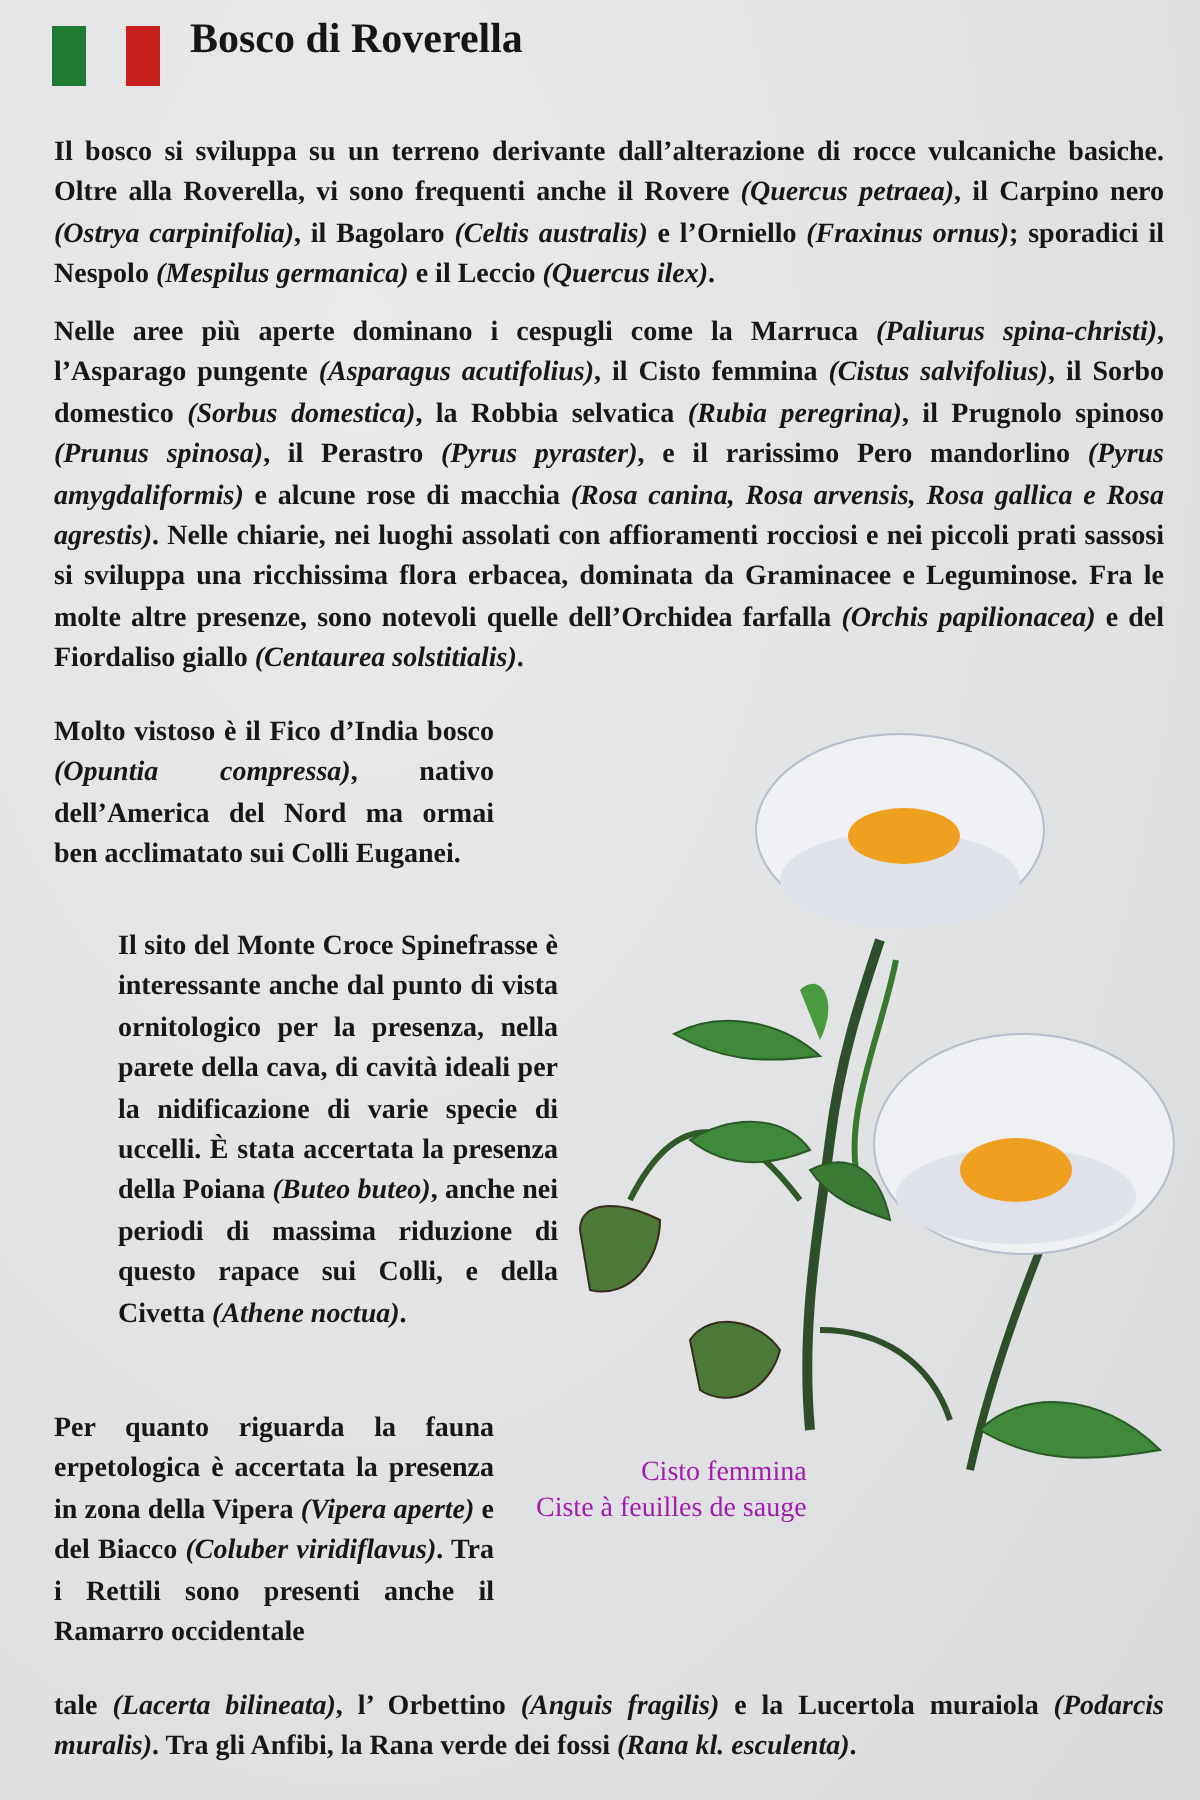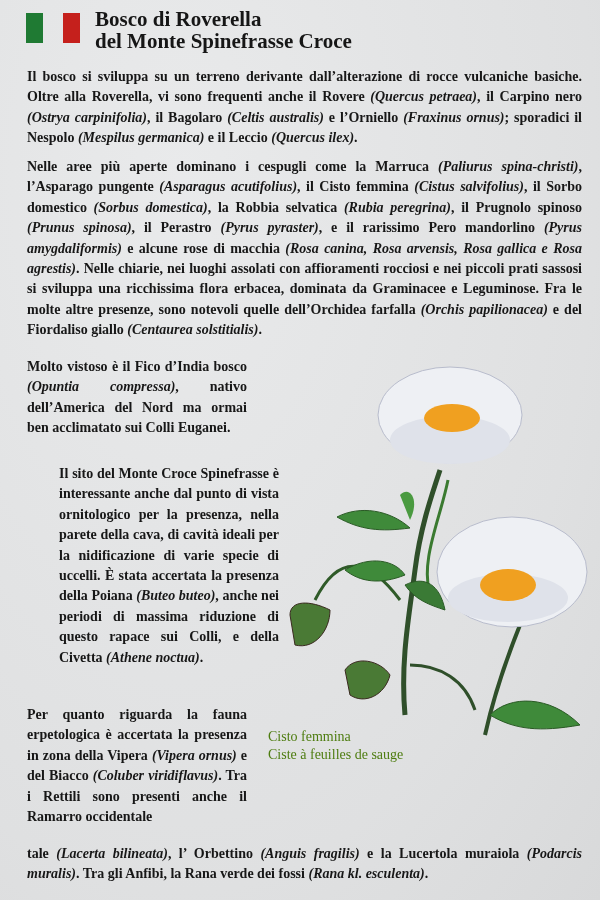--- a/index.html
+++ b/index.html
@@ -20,42 +20,41 @@
   }
   .text i { font-style: italic; }
   .full { left: 27px; width: 555px; }
   .col { left: 27px; width: 220px; }
   .p1 { top: 67px; }
   .p2 { top: 157px; }
   .p3 { top: 357px; }
   .p4 { top: 464px; margin-left: 32px; }
   .p5 { top: 705px; }
   .p6 { top: 844px; }
-  .caption { position: absolute; left: 268px; top: 728px; font-family: "Liberation Serif", serif; font-size: 14px; line-height: 17.5px; color: #4d7c0f; }
+  .caption { position: absolute; left: 268px; top: 728px; font-family: "Liberation Serif", serif; font-size: 14px; line-height: 17.5px; color: #a21caf; text-align: right; }
   .caption div { white-space: nowrap; }
   .illus { position: absolute; left: 280px; top: 360px; width: 320px; height: 380px; }
 </style>
 </head>
 <body>
 
 <div>
   <div class="flag-green"></div>
   <div class="flag-red"></div>
 </div>
 
 <div class="title">
   <div>Bosco di Roverella</div>
-  <div>del Monte Spinefrasse Croce</div>
 </div>
 
 <div class="text full p1"><span>Il bosco si sviluppa su un terreno derivante dall’alterazione di rocce vulcaniche basiche. Oltre alla Roverella, vi sono frequenti anche il Rovere </span><i>(Quercus petraea)</i><span>, il Carpino nero </span><i>(Ostrya carpinifolia)</i><span>, il Bagolaro </span><i>(Celtis australis)</i><span> e l’Orniello </span><i>(Fraxinus ornus)</i><span>; sporadici il Nespolo </span><i>(Mespilus germanica)</i><span> e il Leccio </span><i>(Quercus ilex)</i><span>.</span></div>
 <div class="text full p2"><span>Nelle aree più aperte dominano i cespugli come la Marruca </span><i>(Paliurus spina-christi)</i><span>, l’Asparago pungente </span><i>(Asparagus acutifolius)</i><span>, il Cisto femmina </span><i>(Cistus salvifolius)</i><span>, il Sorbo domestico </span><i>(Sorbus domestica)</i><span>, la Robbia selvatica </span><i>(Rubia peregrina)</i><span>, il Prugnolo spinoso </span><i>(Prunus spinosa)</i><span>, il Perastro </span><i>(Pyrus pyraster)</i><span>, e il rarissimo Pero mandorlino </span><i>(Pyrus amygdaliformis)</i><span> e alcune rose di macchia </span><i>(Rosa canina, Rosa arvensis, Rosa gallica e Rosa agrestis)</i><span>. Nelle chiarie, nei luoghi assolati con affioramenti rocciosi e nei piccoli prati sassosi si sviluppa una ricchissima flora erbacea, dominata da Graminacee e Leguminose. Fra le molte altre presenze, sono notevoli quelle dell’Orchidea farfalla </span><i>(Orchis papilionacea)</i><span> e del Fiordaliso giallo </span><i>(Centaurea solstitialis)</i><span>.</span></div>
 <div class="text col p3"><span>Molto vistoso è il Fico d’India bosco </span><i>(Opuntia compressa)</i><span>, nativo dell’America del Nord ma ormai ben acclimatato sui Colli Euganei.</span></div>
 <div class="text col p4"><span>Il sito del Monte Croce Spinefrasse è interessante anche dal punto di vista ornitologico per la presenza, nella parete della cava, di cavità ideali per la nidificazione di varie specie di uccelli. È stata accertata la presenza della Poiana </span><i>(Buteo buteo)</i><span>, anche nei periodi di massima riduzione di questo rapace sui Colli, e della Civetta </span><i>(Athene noctua)</i><span>.</span></div>
-<div class="text col p5"><span>Per quanto riguarda la fauna erpetologica è accertata la presenza in zona della Vipera </span><i>(Vipera ornus)</i><span> e del Biacco </span><i>(Coluber viridiflavus)</i><span>. Tra i Rettili sono presenti anche il Ramarro occidentale</span></div>
+<div class="text col p5"><span>Per quanto riguarda la fauna erpetologica è accertata la presenza in zona della Vipera </span><i>(Vipera aperte)</i><span> e del Biacco </span><i>(Coluber viridiflavus)</i><span>. Tra i Rettili sono presenti anche il Ramarro occidentale</span></div>
 <div class="text full p6"><span>tale </span><i>(Lacerta bilineata)</i><span>, l’ Orbettino </span><i>(Anguis fragilis)</i><span> e la Lucertola muraiola </span><i>(Podarcis muralis)</i><span>. Tra gli Anfibi, la Rana verde dei fossi </span><i>(Rana kl. esculenta)</i><span>.</span></div>
 
 <svg class="illus" viewBox="0 0 320 380">
   <g>
     <path d="M125 355 C 120 300, 130 250, 135 210 C 140 170, 150 140, 160 110" stroke="#2f4f2a" stroke-width="5" fill="none"></path>
     <path d="M150 235 C 140 200, 160 160, 168 120" stroke="#3a7a30" stroke-width="3" fill="none"></path>
     <path d="M130 305 C 160 305, 185 320, 195 350" stroke="#2f4f2a" stroke-width="3" fill="none"></path>
     <path d="M205 375 C 215 330, 230 290, 240 265" stroke="#2f4f2a" stroke-width="4" fill="none"></path>
     <path d="M120 240 C 90 200, 60 190, 35 240" stroke="#2f5a28" stroke-width="3" fill="none"></path>
   </g>

